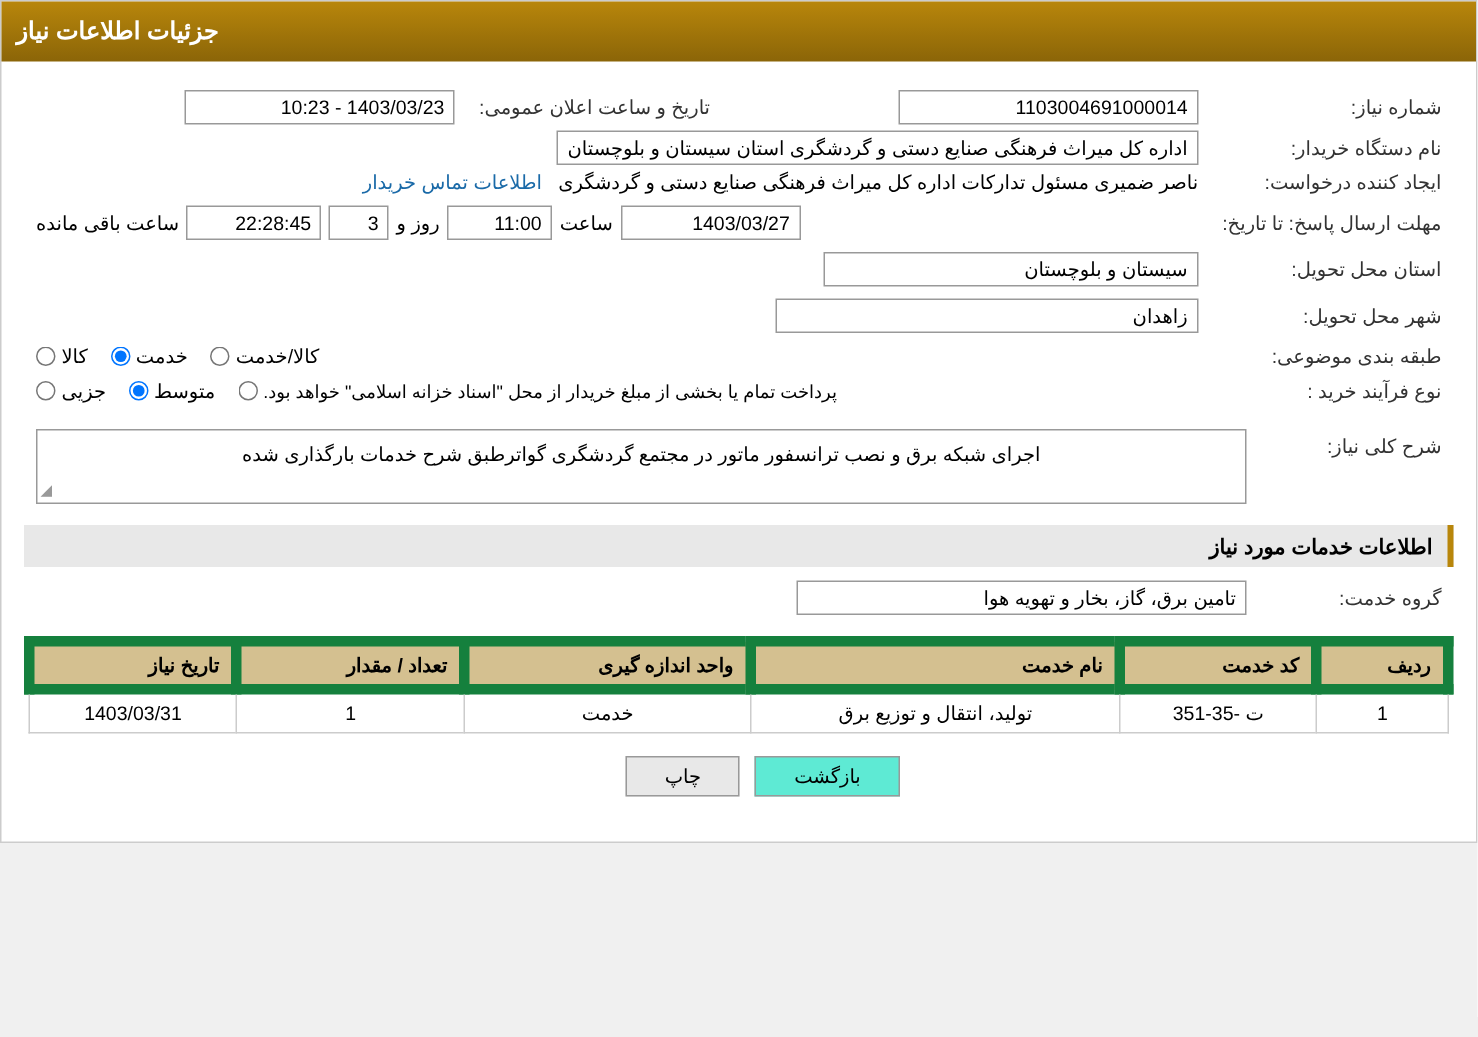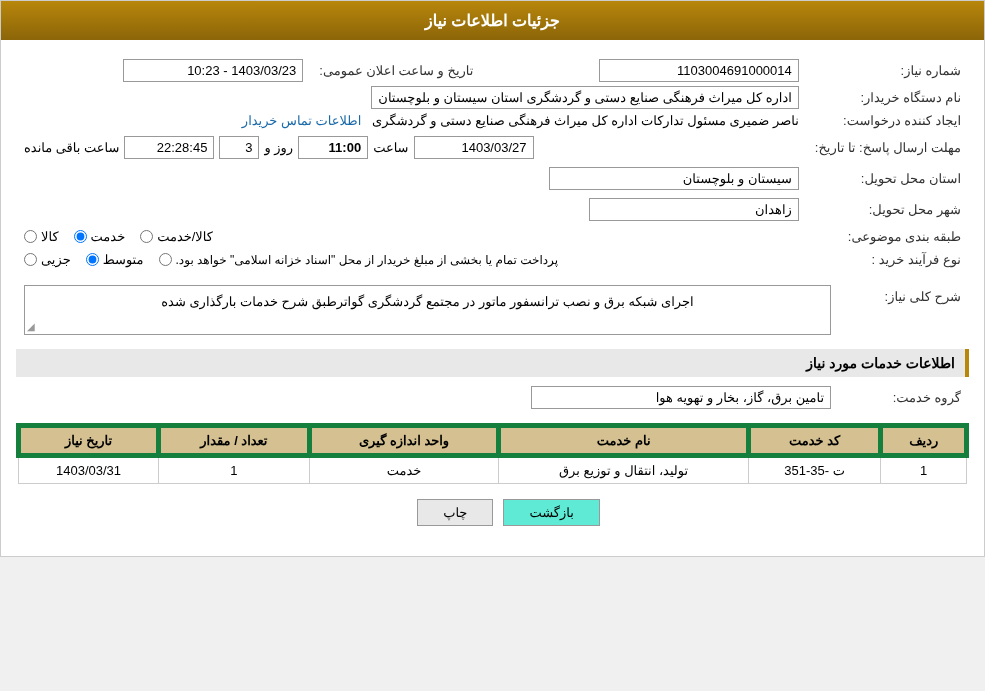--- a/index.html
+++ b/index.html
@@ -11,21 +11,21 @@
     }
     .container {
       width: 985px;
       margin: 0 auto;
       background: #fff;
       border: 1px solid #ccc;
     }
     .header {
       background: linear-gradient(to bottom, #b8860b, #8b6508);
       color: #fff;
-      text-align: center;
+      text-align: left;
       padding: 10px;
       font-size: 16px;
       font-weight: bold;
     }
     .content {
       padding: 15px;
     }
     .info-table {
       width: 100%;
       border-collapse: collapse;
@@ -91,23 +91,23 @@
       gap: 4px;
     }
     .services-table {
       width: 100%;
       border-collapse: collapse;
       margin-top: 8px;
       margin-bottom: 10px;
     }
     .services-table th {
       background: #d4c090;
-      border: 5px solid #15803d;
+      border: 7px solid #15803d;
       padding: 5px 8px;
-      text-align: center;
+      text-align: right;
       font-weight: bold;
       font-size: 13px;
     }
     .services-table td {
       border: 1px solid #ccc;
       padding: 5px 8px;
       text-align: center;
       font-size: 13px;
     }
     .services-table tr:nth-child(even) td { background: #fafafa; }
@@ -206,40 +206,40 @@
           <a href="#" class="contact-link">اطلاعات تماس خریدار</a>
         </td>
       </tr>
 
       <tr>
         <td class="label-cell">مهلت ارسال پاسخ: تا تاریخ:</td>
         <td colspan="3" class="value-cell">
           <div class="row-flex" style="justify-content: flex-end;">
             <span class="input-box" style="width:120px;">1403/03/27</span>
             <span>ساعت</span>
-            <span class="input-box" style="width:70px;font-weight:bold;">11:00</span>
+            <span class="input-box" style="width:70px;">11:00</span>
             <span>روز و</span>
             <span class="input-box" style="width:40px;">3</span>
             <span class="input-box" style="width:90px;">22:28:45</span>
             <span>ساعت باقی مانده</span>
           </div>
         </td>
       </tr>
 
       <tr>
         <td class="label-cell">استان محل تحویل:</td>
         <td colspan="3" class="value-cell">
           <span class="input-box" style="width:250px;">سیستان و بلوچستان</span>
         </td>
       </tr>
 
       <tr>
         <td class="label-cell">شهر محل تحویل:</td>
         <td colspan="3" class="value-cell">
-          <span class="input-box" style="width:210px;">زاهدان</span>
+          <span class="input-box" style="width:282px;">زاهدان</span>
         </td>
       </tr>
 
       <tr>
         <td class="label-cell">طبقه بندی موضوعی:</td>
         <td colspan="3" class="value-cell">
           <div class="radio-group" style="justify-content: flex-end;">
             <div class="radio-item">
               <span>کالا/خدمت</span>
               <input type="radio" name="category" style="">

